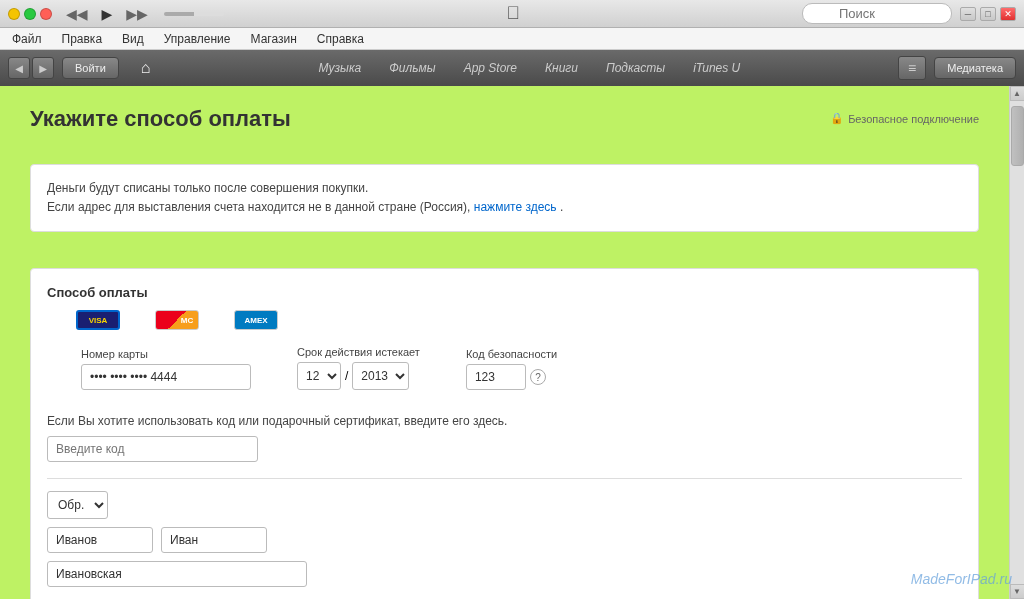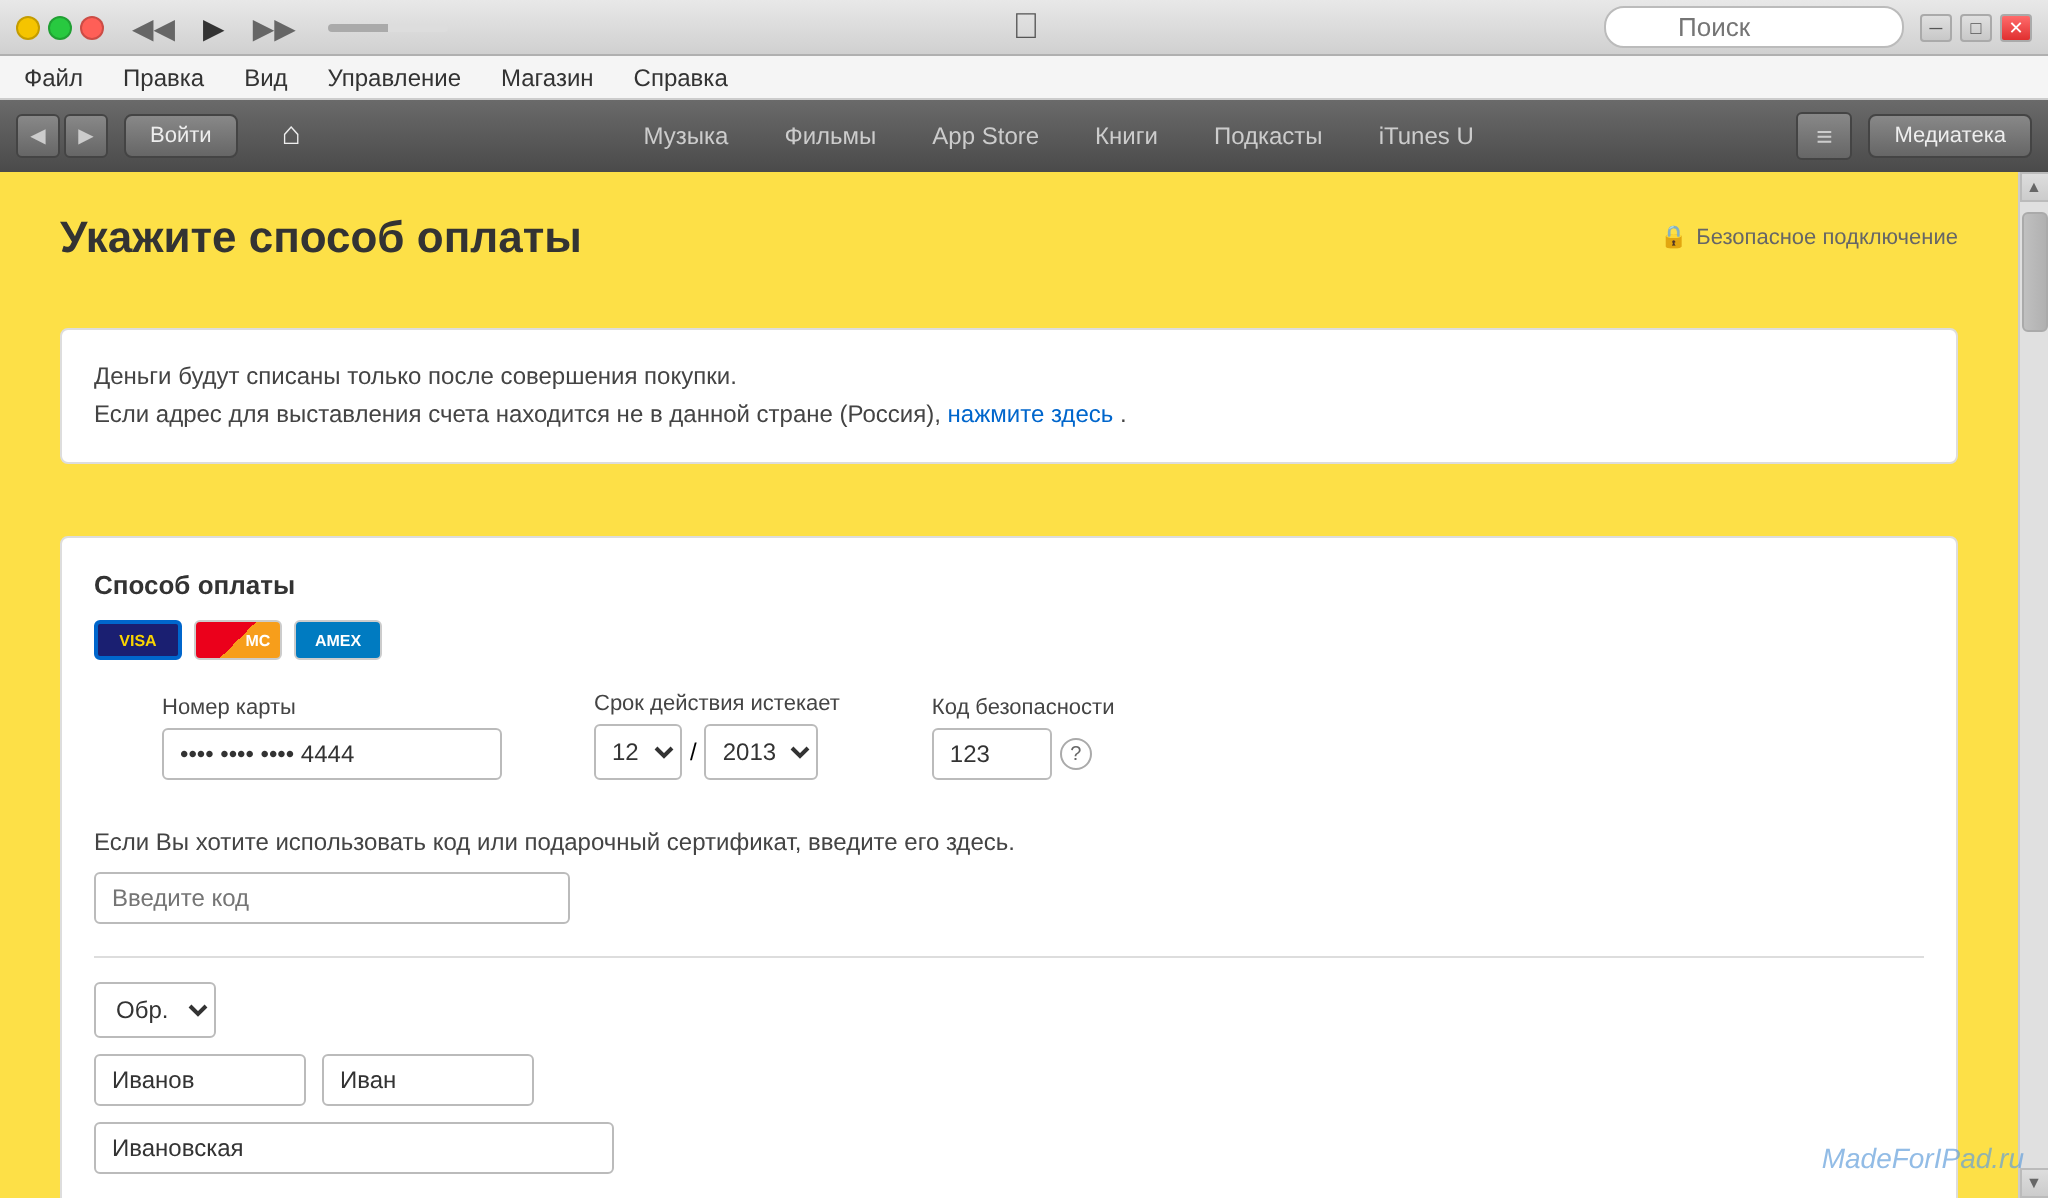--- a/index.html
+++ b/index.html
@@ -47,29 +47,29 @@
       height: 36px;
       background: linear-gradient(to bottom, #6a6a6a, #4a4a4a);
       display: flex;
       align-items: center;
       padding: 0 8px;
       gap: 0;
     }
     .nav-prev-next { display: flex; gap: 2px; margin-right: 8px; }
     .nav-arrow { width: 22px; height: 22px; background: linear-gradient(to bottom, #888, #666); border-radius: 3px; border: 1px solid #444; display: flex; align-items: center; justify-content: center; cursor: pointer; color: #ccc; font-size: 10px; }
     .login-btn { background: linear-gradient(to bottom, #888, #666); border: 1px solid #444; border-radius: 4px; color: #eee; padding: 4px 12px; font-size: 11px; cursor: pointer; margin-right: 12px; }
-    .nav-tabs { display: flex; flex: 1; justify-content: center; gap: 4px; }
+    .nav-tabs { display: flex; flex: 1; justify-content: center; gap: 4px; font-style: italic; }
     .nav-tab { color: #ccc; font-size: 12px; padding: 4px 12px; cursor: pointer; border-radius: 3px; }
     .nav-home-icon { color: #eee; font-size: 16px; padding: 4px 10px; cursor: pointer; }
     .nav-list-btn { width: 28px; height: 24px; background: linear-gradient(to bottom, #888, #666); border: 1px solid #444; border-radius: 3px; display: flex; align-items: center; justify-content: center; cursor: pointer; color: #ccc; font-size: 14px; margin-left: auto; margin-right: 8px; }
     .medialib-btn { background: linear-gradient(to bottom, #888, #666); border: 1px solid #444; border-radius: 4px; color: #eee; padding: 4px 12px; font-size: 11px; cursor: pointer; }
 
     
     .content-wrapper { display: flex; height: calc(599px - 28px - 22px - 36px); }
-    .main-content { flex: 1; overflow-y: auto; background: #fde047; padding: 20px 30px; }
+    .main-content { flex: 1; overflow-y: auto; background: #bef264; padding: 20px 30px; }
     .scrollbar { width: 15px; background: #e8e8e8; border-left: 1px solid #ccc; display: flex; flex-direction: column; align-items: center; }
     .scroll-up, .scroll-down { width: 15px; height: 15px; background: linear-gradient(to bottom, #ddd, #ccc); border: 1px solid #bbb; display: flex; align-items: center; justify-content: center; font-size: 8px; color: #666; cursor: pointer; }
     .scroll-track { flex: 1; width: 100%; background: #e0e0e0; position: relative; }
     .scroll-thumb { width: 13px; height: 60px; background: linear-gradient(to right, #c0c0c0, #b0b0b0); border: 1px solid #aaa; border-radius: 3px; position: absolute; top: 5px; left: 1px; }
 
     
     .page-title { font-size: 22px; font-weight: bold; color: #333; margin-bottom: 16px; }
 
     
     .secure-badge { float: right; font-size: 11px; color: #666; display: flex; align-items: center; gap: 4px; margin-top: 6px; }
@@ -78,41 +78,41 @@
     .info-box { background: white; border: 1px solid #ddd; border-radius: 4px; padding: 14px 16px; margin-bottom: 36px; }
     .info-text { font-size: 12px; color: #444; line-height: 1.6; }
     .info-link { color: #0066cc; text-decoration: none; }
 
     
     .form-section { background: white; border: 1px solid #ddd; border-radius: 4px; padding: 16px; margin-bottom: 20px; }
     .section-label { font-size: 13px; font-weight: bold; color: #333; margin-bottom: 10px; }
     
     
     .card-options { display: flex; gap: 6px; margin-bottom: 16px; }
-    .card-img { width: 44px; height: 20px; border-radius: 3px; border: 1px solid #ccc; display: flex; align-items: center; justify-content: center; font-size: 8px; font-weight: bold; cursor: pointer; }
+    .card-img { width: 44px; height: 20px; border-radius: 3px; border: 1px solid #ccc; display: flex; align-items: center; justify-content: center; font-size: 8px; font-weight: bold; cursor: pointer; margin-left: 29px; }
     .card-visa { background: #1a1f71; color: #f9d400; }
     .card-mc { background: linear-gradient(135deg, #eb001b 50%, #f79e1b 50%); color: white; padding-left: 20px; }
     .card-amex { background: #007bc1; color: white; }
     .card-selected { border: 2px solid #0066cc; }
 
     
     .form-row { display: flex; gap: 12px; margin-bottom: 10px; align-items: flex-end; }
     .form-group { display: flex; flex-direction: column; gap: 4px; margin-left: 34px; }
     .form-group label { font-size: 11px; color: #444; }
     .form-input { border: 1px solid #bbb; border-radius: 3px; padding: 5px 8px; font-size: 12px; color: #333; background: white; outline: none; }
     .form-input.card-number { width: 170px; }
     .form-input.cvv { width: 60px; }
     .form-select { border: 1px solid #bbb; border-radius: 3px; padding: 5px 4px; font-size: 12px; color: #333; background: white; }
     .exp-row { display: flex; align-items: center; gap: 4px; }
     .help-icon { width: 16px; height: 16px; border-radius: 50%; border: 1px solid #aaa; display: flex; align-items: center; justify-content: center; font-size: 10px; color: #666; cursor: pointer; }
 
     
     .gift-section { padding: 14px 0 4px 0; }
     .gift-text { font-size: 12px; color: #444; margin-bottom: 8px; }
-    .gift-input { width: 238px; }
+    .gift-input { width: 211px; }
 
     
     .divider { border: none; border-top: 1px solid #ddd; margin: 12px 0; }
 
     
     .billing-section { }
     .billing-title { font-size: 13px; font-weight: bold; color: #333; margin-bottom: 10px; }
     .addr-row { display: flex; gap: 8px; margin-bottom: 8px; }
     .addr-input { border: 1px solid #bbb; border-radius: 3px; padding: 5px 8px; font-size: 12px; color: #333; background: white; }
     .addr-input.half { width: 106px; }

